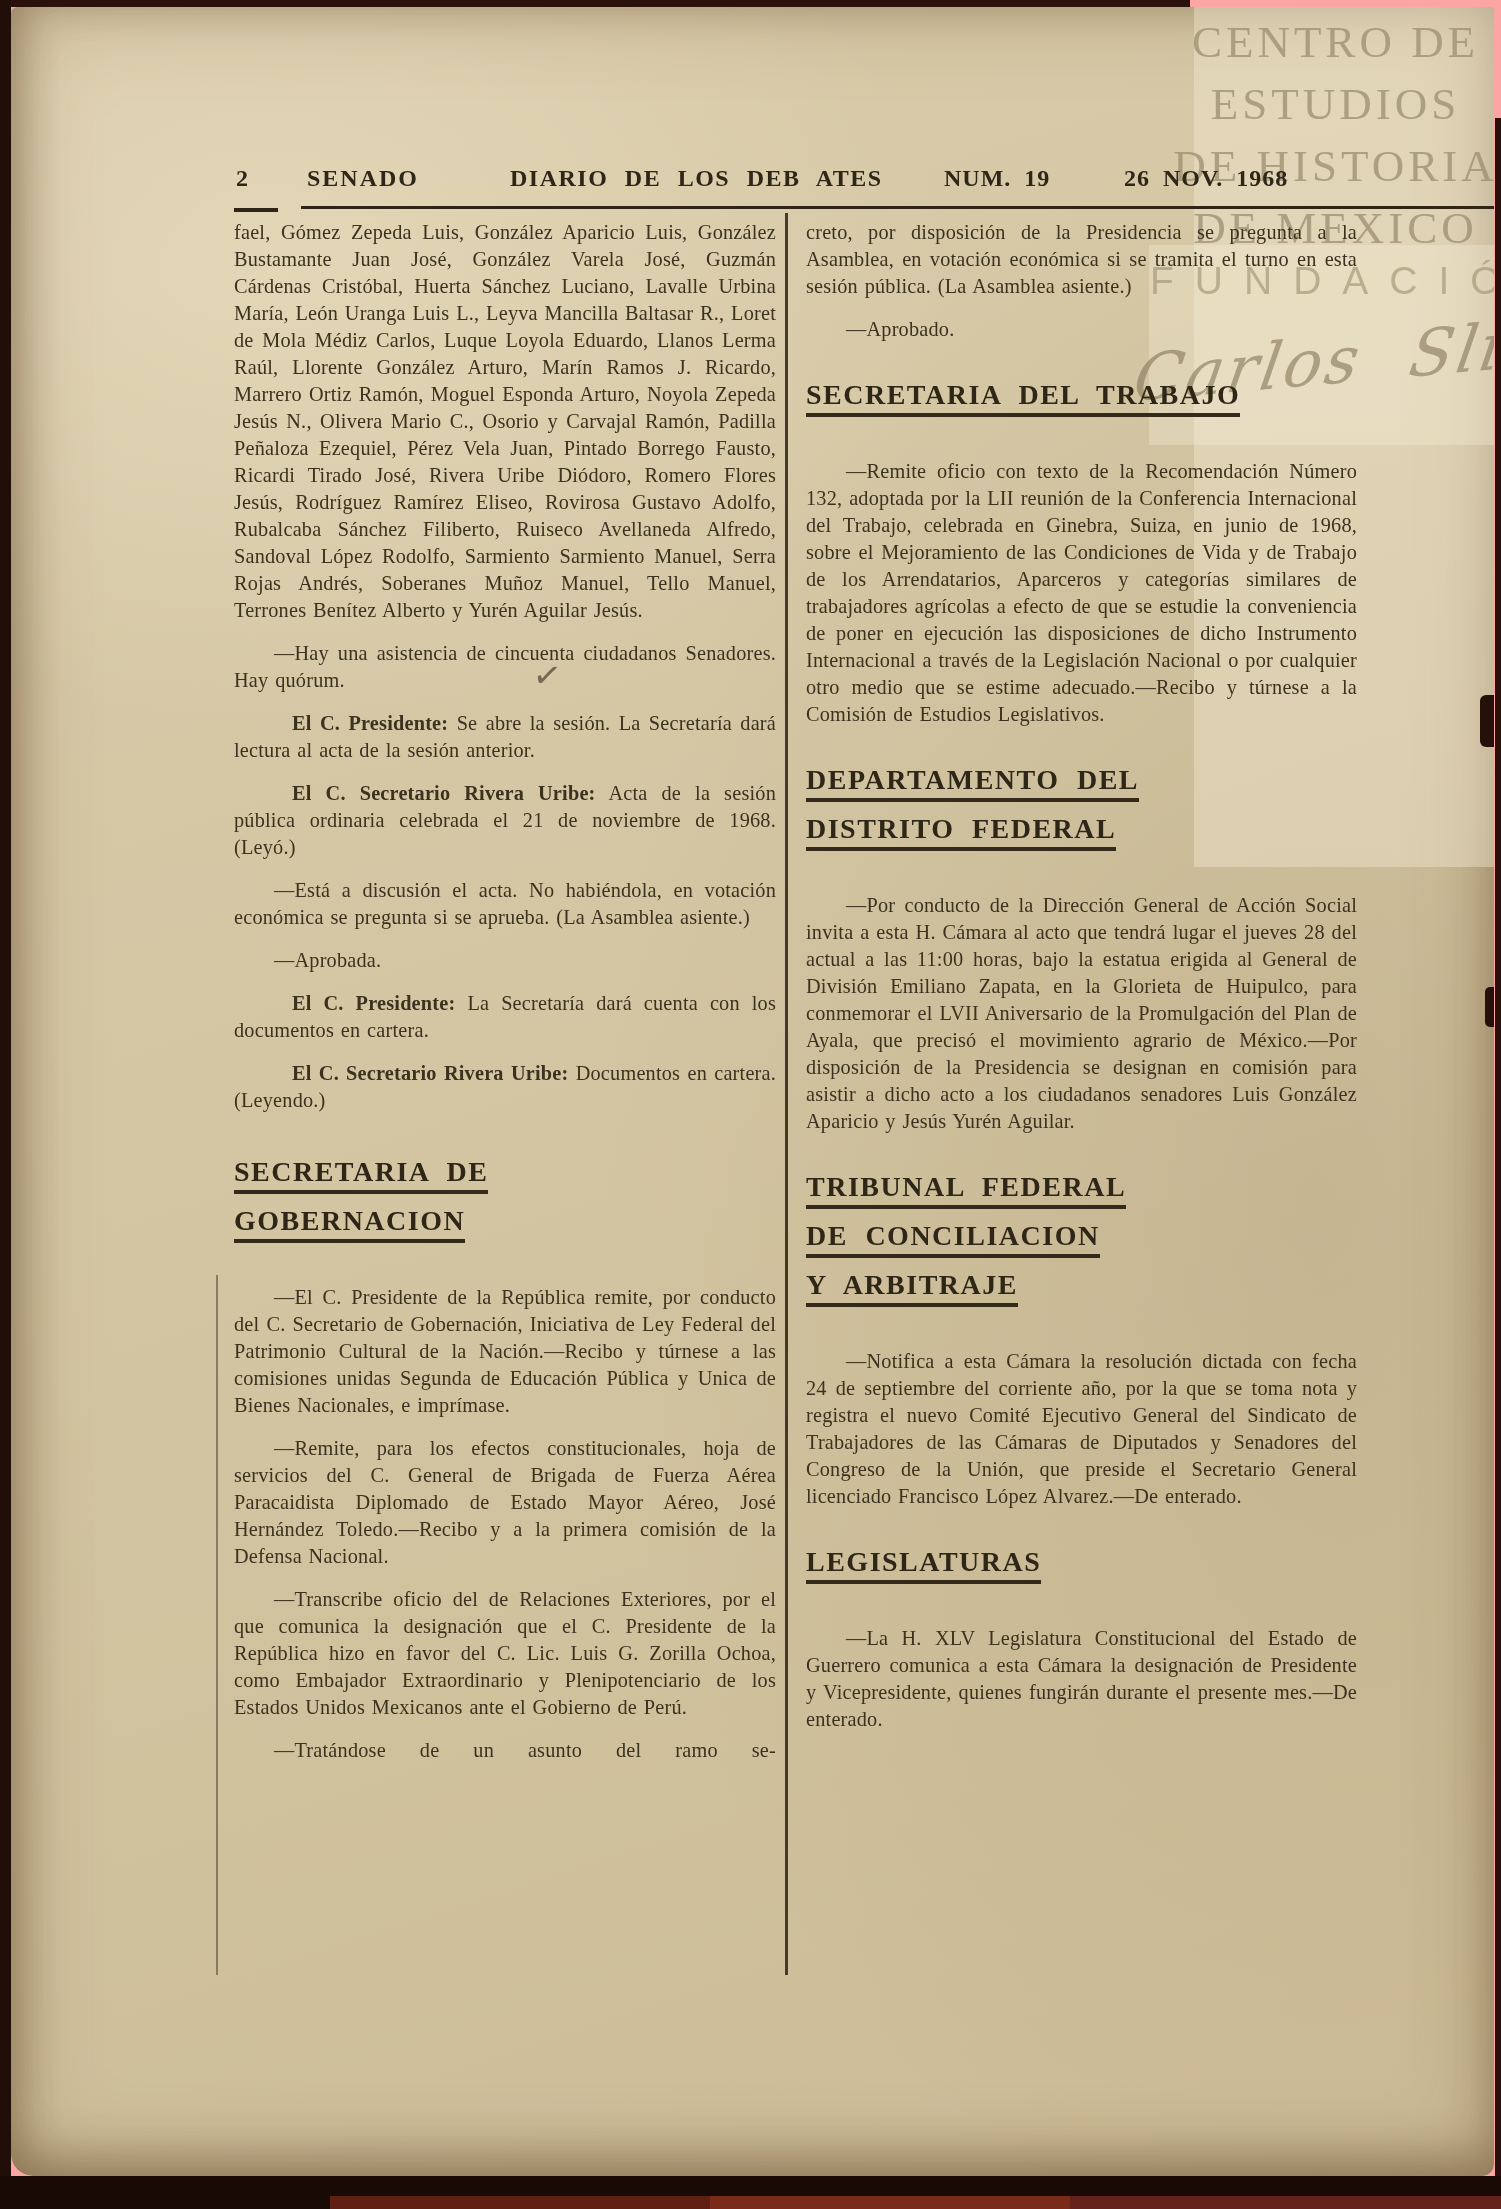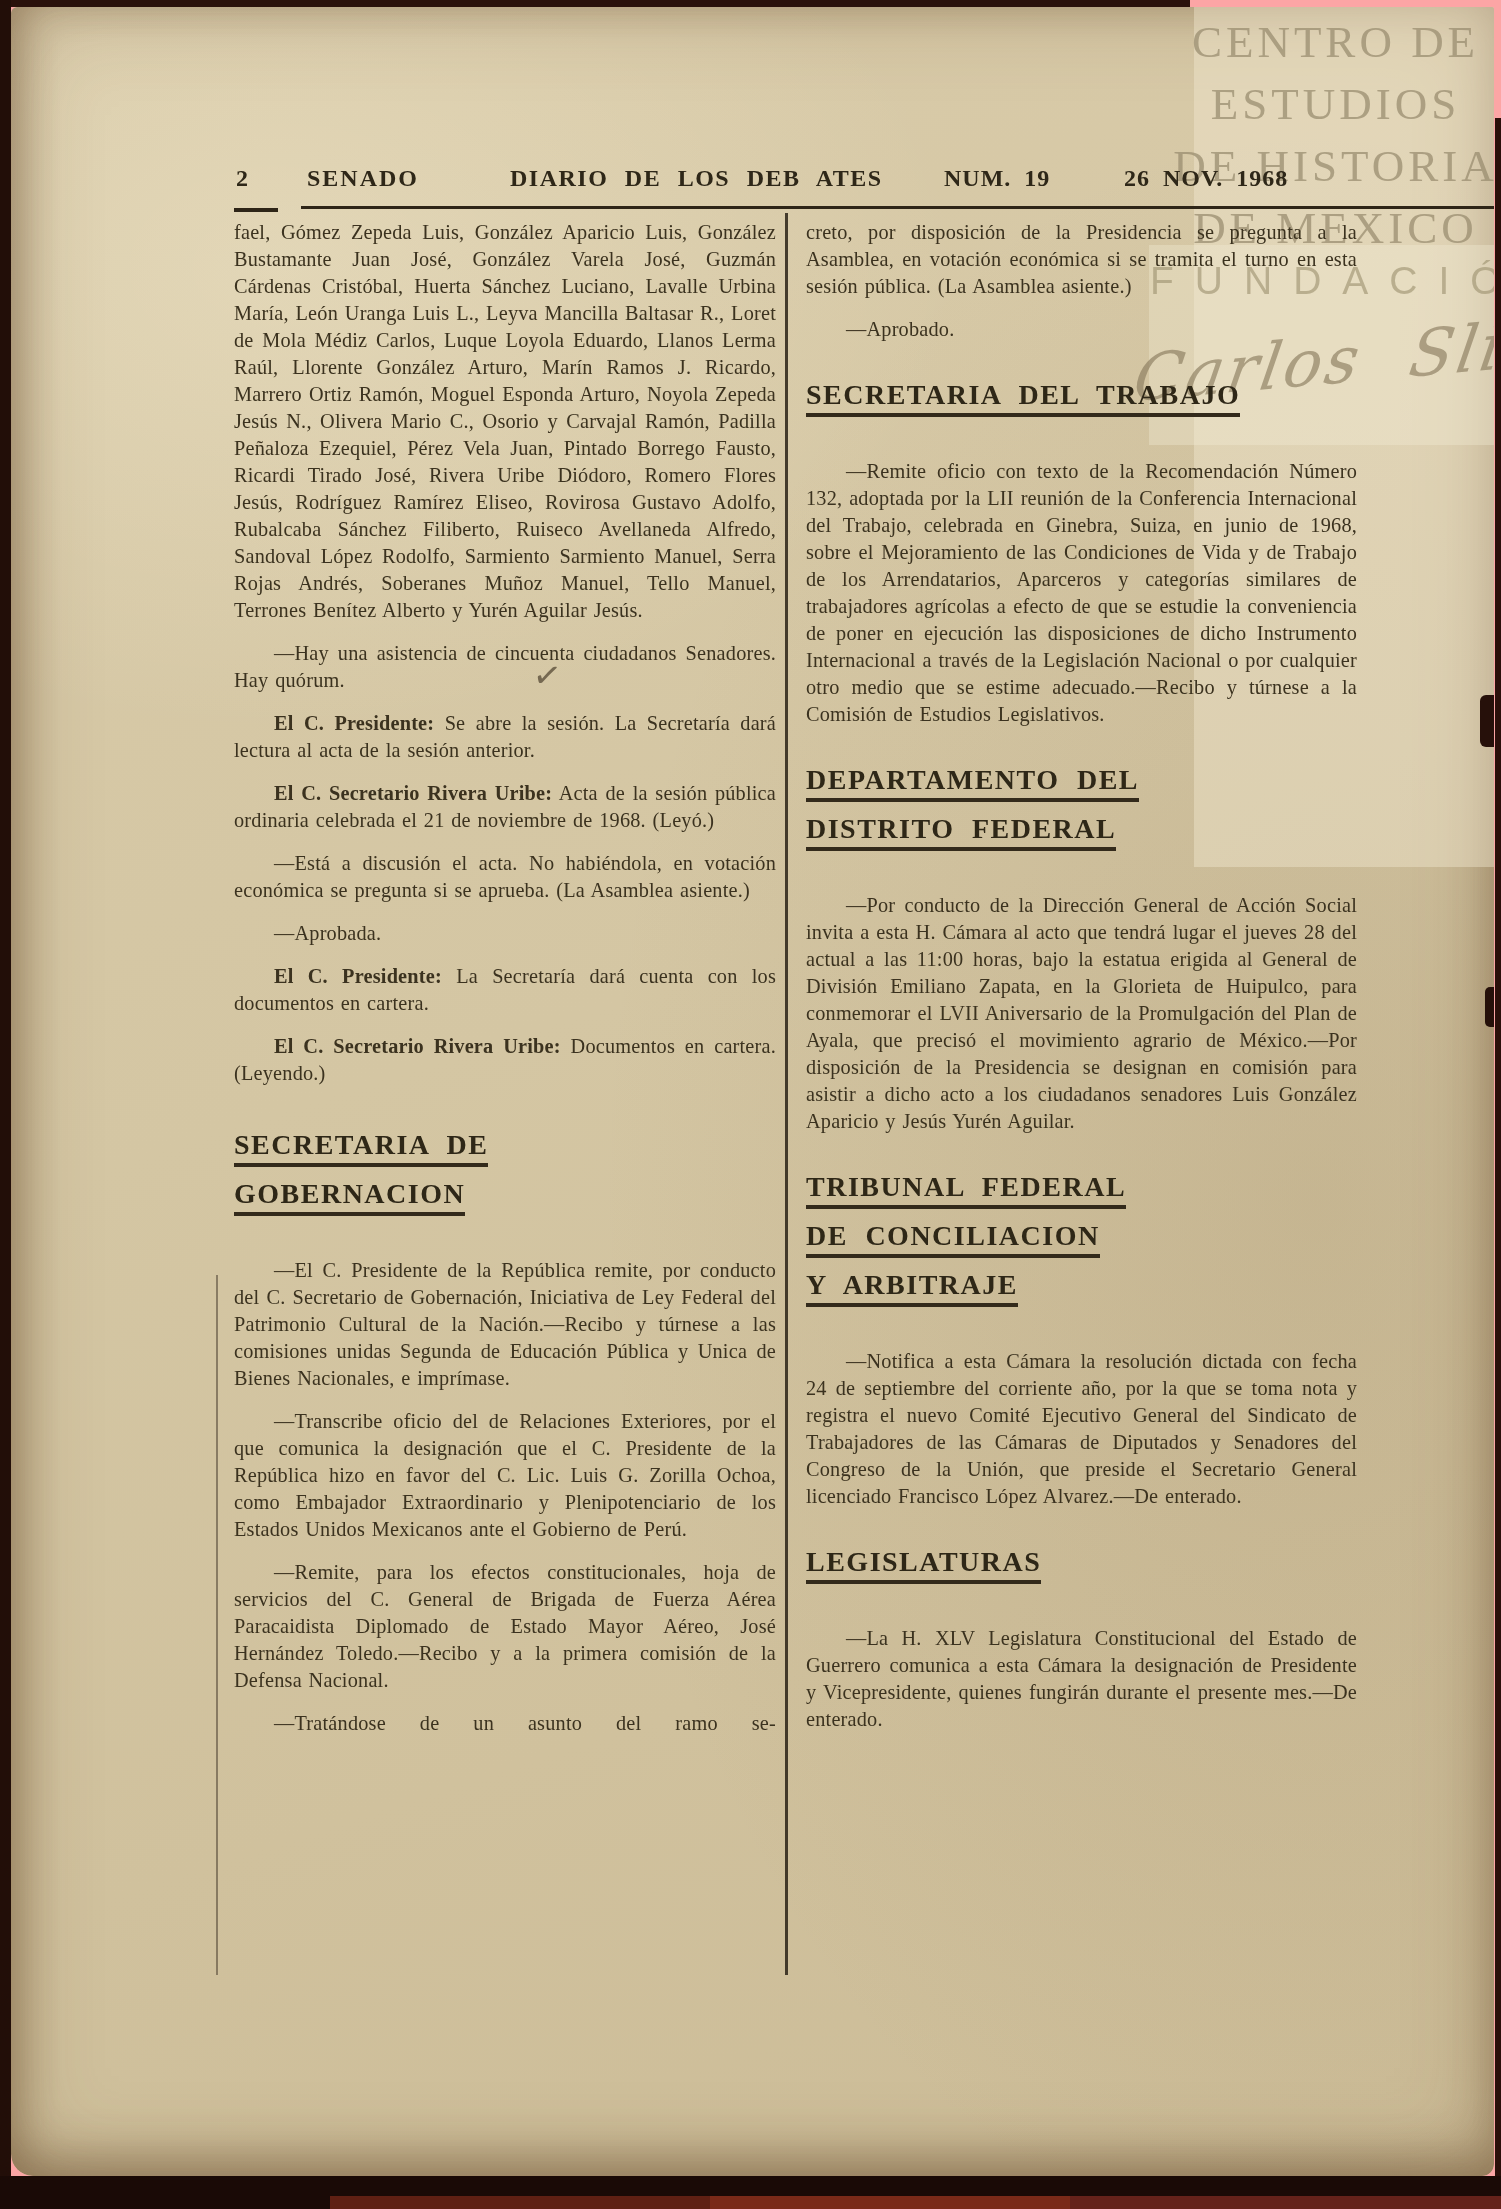--- a/index.html
+++ b/index.html
@@ -120,21 +120,21 @@
     color: #3b321f;
     text-align: justify;
     letter-spacing: 0.2px; word-spacing: 1.5px;
   }
   #col-left  { left: 223px; width: 542px; }
   #col-right { left: 795px; width: 551px; }
 
   .para { margin: 0 0 16px 0; text-indent: 40px; }
   .para.no-indent { text-indent: 0; }
   .para.cut { text-align-last: justify; }
-  .lead { font-weight: bold; }
+  .lead { font-weight: bold; margin-left: 18px; }
 
   .heading { margin: 40px 0 26px 0; }
   .heading.first-extra { margin-top: 46px; }
   .hline-wrap { display: block; }
   .hline {
     display: inline-block;
     font-weight: bold;
     font-size: 28px; line-height: 23px;
     letter-spacing: 1.5px; word-spacing: 9px;
     color: #2e2717;
@@ -196,22 +196,22 @@
       <p class="para">—Está a discusión el acta. No habiéndola, en votación económica se pregunta si se aprueba. (La Asamblea asiente.)</p>
       <p class="para">—Aprobada.</p>
       <p class="para"><b class="lead">El C. Presidente:</b> <span>La Secretaría dará cuenta con los documentos en cartera.</span></p>
       <p class="para"><b class="lead">El C. Secretario Rivera Uribe:</b> <span>Documentos en cartera. (Leyendo.)</span></p>
 
       <div class="heading first-extra">
         <span class="hline-wrap"><span class="hline">SECRETARIA DE</span></span>
         <span class="hline-wrap"><span class="hline">GOBERNACION</span></span>
       </div>
       <p class="para">—El C. Presidente de la República remite, por conducto del C. Secretario de Gobernación, Iniciativa de Ley Federal del Patrimonio Cultural de la Nación.—Recibo y túrnese a las comisiones unidas Segunda de Educación Pública y Unica de Bienes Nacionales, e imprímase.</p>
+      <p class="para">—Remite, para los efectos constitucionales, hoja de servicios del C. General de Brigada de Fuerza Aérea Paracaidista Diplomado de Estado Mayor Aéreo, José Hernández Toledo.—Recibo y a la primera comisión de la Defensa Nacional.</p>
       <p class="para">—Transcribe oficio del de Relaciones Exteriores, por el que comunica la designación que el C. Presidente de la República hizo en favor del C. Lic. Luis G. Zorilla Ochoa, como Embajador Extraordinario y Plenipotenciario de los Estados Unidos Mexicanos ante el Gobierno de Perú.</p>
-      <p class="para">—Remite, para los efectos constitucionales, hoja de servicios del C. General de Brigada de Fuerza Aérea Paracaidista Diplomado de Estado Mayor Aéreo, José Hernández Toledo.—Recibo y a la primera comisión de la Defensa Nacional.</p>
       <p class="para cut">—Tratándose de un asunto del ramo se-</p>
     </div>
 
     <div class="col" id="col-right">
       <p class="para no-indent">creto, por disposición de la Presidencia se pregunta a la Asamblea, en votación económica si se tramita el turno en esta sesión pública. (La Asamblea asiente.)</p>
       <p class="para">—Aprobado.</p>
 
       <div class="heading">
         <span class="hline-wrap"><span class="hline">SECRETARIA DEL TRABAJO</span></span>
       </div>

